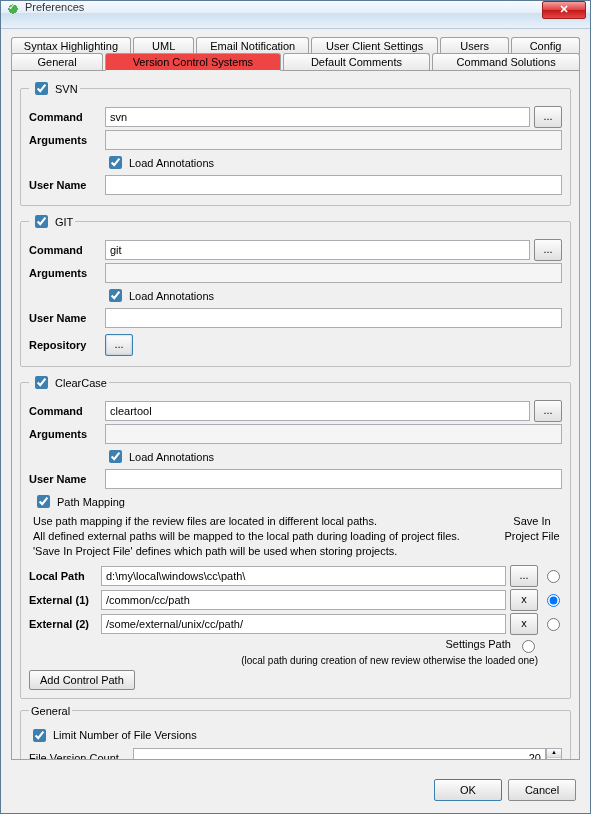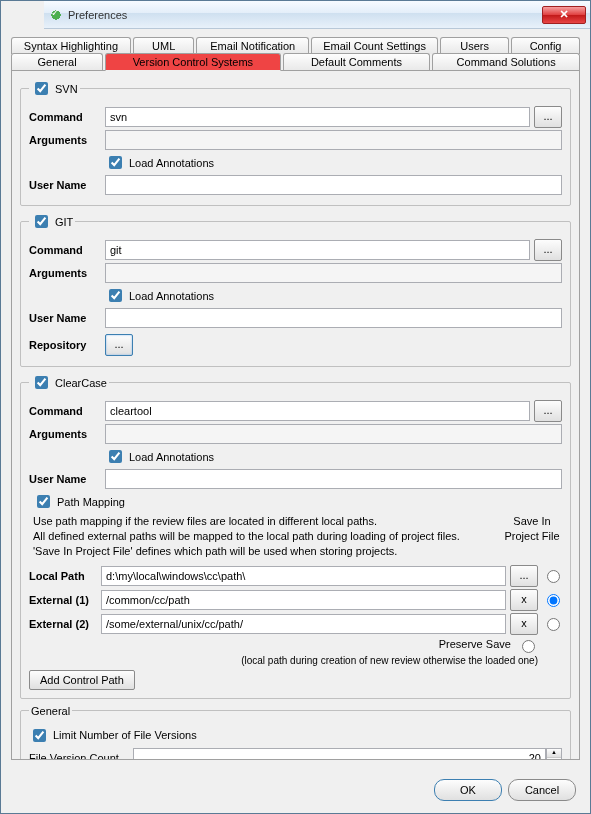--- a/index.html
+++ b/index.html
@@ -1,18 +1,18 @@
 <!DOCTYPE html>
 <html><head>
 <meta charset="utf-8">
 <style>
 * { box-sizing: border-box; font-family: "Segoe UI", Tahoma, sans-serif; font-size: 11px; }
 body { margin: 0; background: #6b8ba4; padding: 0; }
 .window { width: 591px; height: 814px; background: #f0f0f0; border: 1px solid #5a7a95; box-shadow: 0 0 8px rgba(0,0,0,0.3); position: relative; }
-.titlebar { height: 28px; background: linear-gradient(to bottom, #f7fbff 0%, #e3eef9 45%, #cfe0f0 46%, #e8f1fa 100%); border-bottom: 1px solid #b8c8d8; display: flex; align-items: center; padding: 0 4px; margin-left: 43px; }
+.titlebar { height: 28px; background: linear-gradient(to bottom, #f7fbff 0%, #e3eef9 45%, #cfe0f0 46%, #e8f1fa 100%); border-bottom: 1px solid #b8c8d8; display: flex; padding: 0 4px; }
 .title-icon { width: 16px; height: 16px; margin-right: 4px; background: radial-gradient(circle, #4caf50 40%, transparent 41%); position: relative; }
 .title-icon::after { content: "✓"; position: absolute; color: #fff; font-size: 10px; left: 3px; top: 0; }
 .title-text { flex: 1; color: #333; }
 .close-btn { width: 44px; height: 18px; background: linear-gradient(to bottom, #f5a0a0 0%, #e04040 49%, #c01818 50%, #e84545 100%); border: 1px solid #a02020; border-radius: 2px; color: #fff; text-align: center; line-height: 14px; cursor: pointer; font-weight: bold; }
 .content { padding: 8px 10px; }
 .tabs-row { display: flex; gap: 2px; }
 .tab { background: linear-gradient(to bottom, #fdfdfd, #e8e8e8); border: 1px solid #a0a0a0; border-bottom: none; padding: 2px 8px; border-radius: 3px 3px 0 0; cursor: pointer; white-space: nowrap; text-align: center; }
 .tab.active { background: #ef4444; border-bottom: 1px solid #f0f0f0; position: relative; z-index: 2; }
 .tabs-row2 { margin-top: -1px; }
 .tab-panel { border: 1px solid #a0a0a0; border-top: 1px solid #a0a0a0; margin-top: -1px; padding: 8px; background: #f0f0f0; height: 690px; overflow: auto; position: relative; z-index: 1; }
@@ -35,39 +35,39 @@
 .desc-side { width: 60px; text-align: center; }
 .small-btn { border: 1px solid #8a8a8a; background: linear-gradient(to bottom, #fdfdfd, #e0e0e0); border-radius: 2px; padding: 3px 10px; cursor: pointer; }
 .radio-col { width: 20px; text-align: center; }
 .preserve { text-align: right; margin: 2px 0; padding-right: 24px; }
 .preserve2 { text-align: right; font-size: 10px; padding-right: 24px; margin-bottom: 4px; }
 .spinner { display: flex; align-items: flex-start; }
 .spinner input { text-align: right; }
 .spin-btns { display: flex; flex-direction: column; border: 1px solid #abadb3; height: 20px; }
 .spin-btns div { width: 14px; height: 9px; background: linear-gradient(to bottom, #fdfdfd, #e0e0e0); text-align: center; font-size: 6px; line-height: 7px; cursor: pointer; border-bottom: 1px solid #ccc; }
 .footer { position: absolute; bottom: 12px; right: 14px; display: flex; gap: 6px; }
-.footer button { width: 68px; height: 22px; border: 1px solid #8a8a8a; background: linear-gradient(to bottom, #fdfdfd, #e0e0e0); border-radius: 10px; cursor: pointer; }
+.footer button { width: 68px; height: 22px; border: 1px solid #8a8a8a; background: linear-gradient(to bottom, #fdfdfd, #e0e0e0); border-radius: 2px; cursor: pointer; }
 .footer button.primary { border: 1px solid #3c7fb1; }
 </style>
 </head>
 <body>
 
 <div class="window">
   <div class="titlebar">
     <div class="title-icon"></div>
     <div class="title-text">Preferences</div>
     <div class="close-btn">✕</div>
   </div>
 
   <div class="content">
     <div class="tabs-row">
       <div class="tab" style="flex:1.4">Syntax Highlighting</div>
       <div class="tab" style="flex:0.6">UML</div>
       <div class="tab" style="flex:1.3">Email Notification</div>
-      <div class="tab" style="flex:1.5">Email Count Settings</div>
+      <div class="tab" style="flex:1.5">User Client Settings</div>
       <div class="tab" style="flex:0.7">Users</div>
       <div class="tab" style="flex:0.7">Config</div>
     </div>
     <div class="tabs-row tabs-row2">
       <div class="tab" style="flex:0.8">General</div>
       <div class="tab active" style="flex:1.7">Version Control Systems</div>
       <div class="tab" style="flex:1.4">Default Comments</div>
       <div class="tab" style="flex:1.4">Command Solutions</div>
     </div>
 
@@ -176,21 +176,21 @@
           <div class="x-btn">x</div>
           <div class="radio-col"><input type="radio" name="savein" checked="" style=""></div>
         </div>
         <div class="row">
           <span class="lbl2">External (2)</span>
           <input type="text" value="/some/external/unix/cc/path/" style="">
           <div class="x-btn">x</div>
           <div class="radio-col"><input type="radio" name="savein" style=""></div>
         </div>
         <div class="preserve">
-          <span>Preserve Save</span>
+          <span>Settings Path</span>
           &nbsp;<input type="radio" name="savein" style="vertical-align: middle;">
         </div>
         <div class="preserve2">(local path during creation of new review otherwise the loaded one)</div>
         <button class="small-btn">Add Control Path</button>
       </fieldset>
 
       <fieldset>
         <legend>General</legend>
         <div class="chk-row noin">
           <input type="checkbox" checked="" style="">

